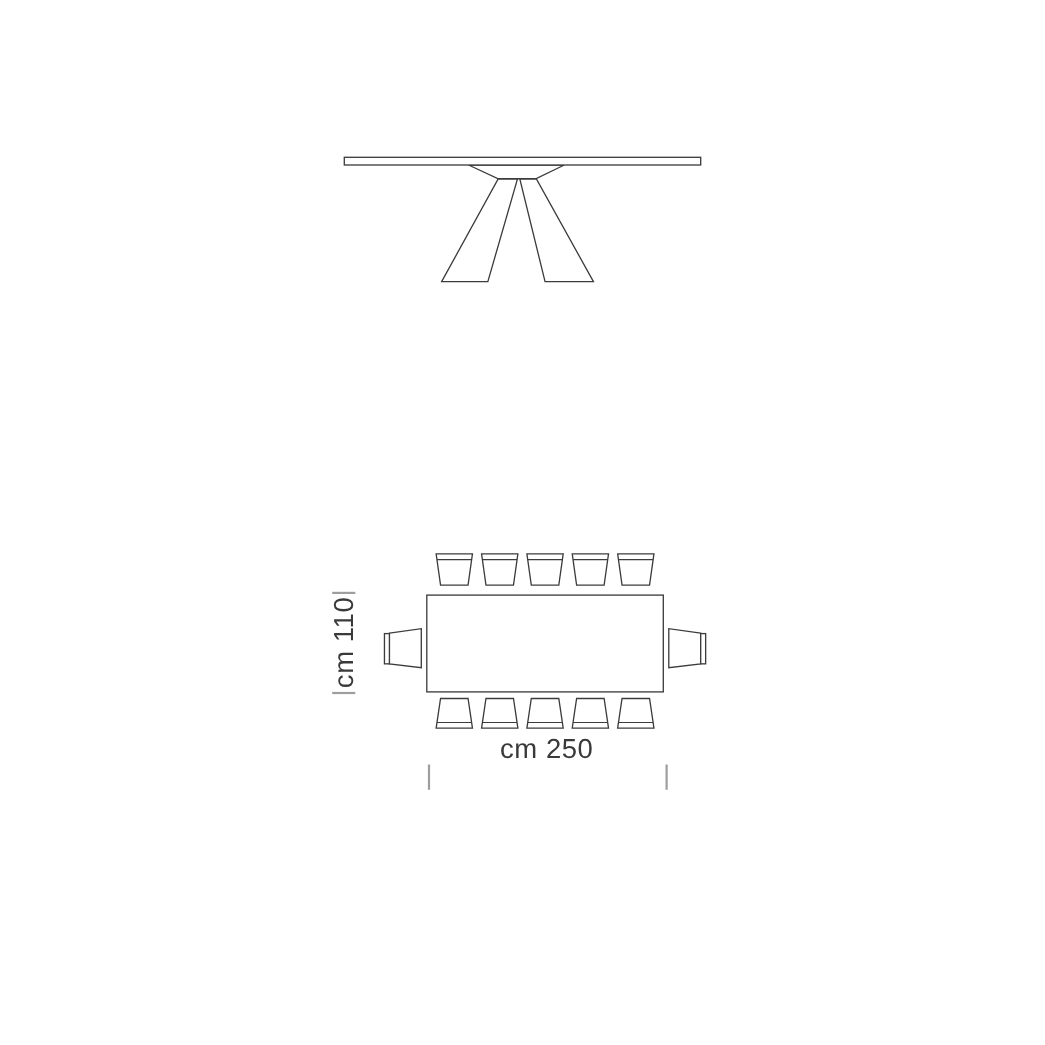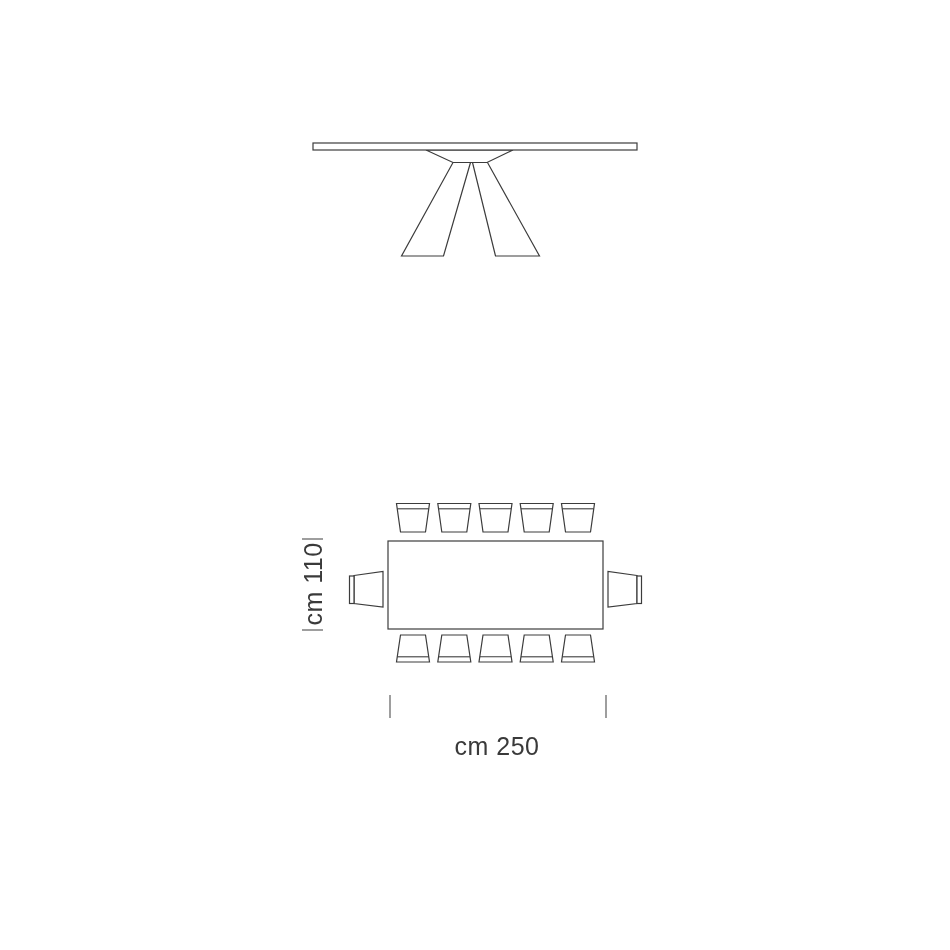--- a/index.html
+++ b/index.html
@@ -46,21 +46,21 @@
   }
   #depth-label {
     left: 263px;
     top: 570px;
     width: 100px;
     height: 28px;
     transform: rotate(-90deg);
   }
   #length-label {
     left: 437px;
-    top: 732px;
+    top: 667px;
     width: 120px;
     height: 28px;
   }
   .tick {
     position: absolute;
     background: var(--color-tick, #9e9e9e);
   }
   .tick.h { width: 21px; height: 2px; }
   .tick.v { width: 2px;  height: 23px; }
   #depth-tick-top     { left: 302px; top: 538px; }

